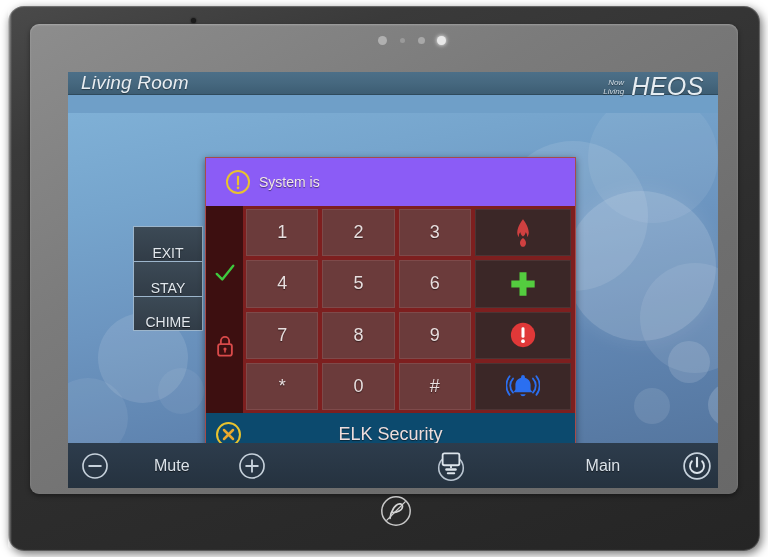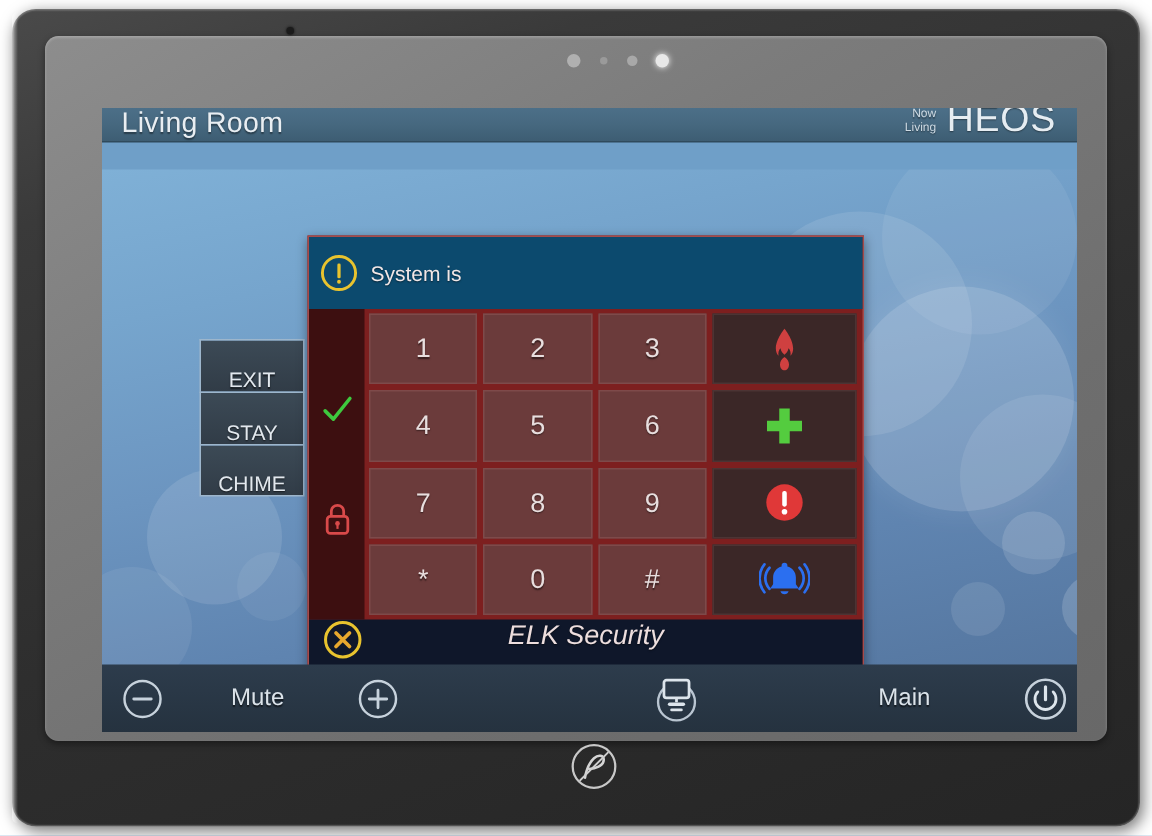--- a/index.html
+++ b/index.html
@@ -48,21 +48,21 @@
     left: 60px; top: 66px;
     width: 650px; height: 416px;
     overflow: hidden;
     background: #6f9fc8;
   }
   
   #header {
     position:absolute; left:0; top:0; width:100%; height:23px;
     background: linear-gradient(to bottom,#4c6f88 0%,#46687f 50%,#3d5d73 100%);
     border-bottom:1px solid #2f4a5c;
-    display:flex; align-items:flex-end;
+    display:flex; align-items:flex-start;font-style:italic;
   }
   #room-title {
     margin-left:13px; color:#e9eef2; font-size:19px; letter-spacing:0.2px;
     text-shadow:0 1px 1px rgba(0,0,0,0.4);
   }
   #header-right {
     margin-left:auto; margin-right:14px;
     display:flex; align-items:center; gap:7px;
   }
   #now-playing {
@@ -85,22 +85,22 @@
   
   #sec-panel {
     position:absolute; left:137px; top:44px;
     width:371px; height:299px;
     background:#7d1f1f;
     border:1px solid #a64b4b;
     box-shadow:0 2px 7px rgba(0,0,0,0.45);
     display:flex; flex-direction:column;
   }
   #sec-header {
-    height:48px; display:flex; align-items:center; padding-left:7px;
-    background:#0c4a6e;
+    height:48px; display:flex; align-items:center; padding-left:19px;
+    background:#8b5cf6;
   }
   .warn-icon{ width:26px;height:26px; flex:0 0 26px; }
   #sec-status-text{
     margin-left:8px; color:#f1e7e7; font-size:14px; line-height:17px;
     text-shadow:0 1px 1px rgba(0,0,0,0.5);
   }
   #sec-body { flex:1; display:flex; }
   #sec-sidebar {
     width:37px; background:#3d0f10;
     display:flex; flex-direction:column; align-items:center;
@@ -122,22 +122,22 @@
   }
   #emg-col {
     width:100px; display:grid; grid-template-rows:repeat(4,1fr);
     gap:4px; padding:3px 4px 3px 0;
   }
   .emg-key {
     background:#3b2727; border:1px solid #4c3434;
     display:flex; align-items:center; justify-content:center;
   }
   #sec-footer {
-    height:42px; background:#0f172a;
-    display:flex; position:relative;font-style:italic;
+    height:42px; background:#0c4a6e;
+    display:flex; align-items:center; position:relative;
   }
   #close-x { position:absolute; left:9px; width:27px; height:27px; }
   #sec-name {
     flex:1; text-align:center; color:#eddede; font-size:18px;
     text-shadow:0 1px 1px rgba(0,0,0,0.5);
   }
 
   
   #mode-buttons {
     position:absolute; left:65px; top:113px; width:70px;

